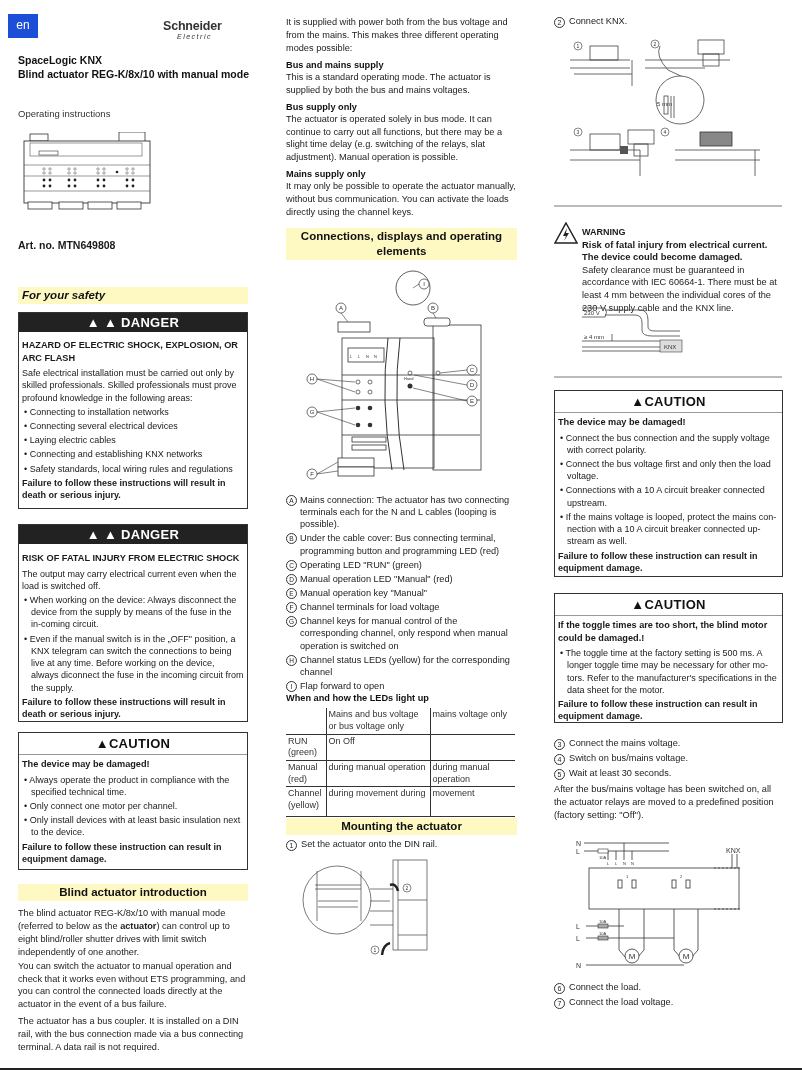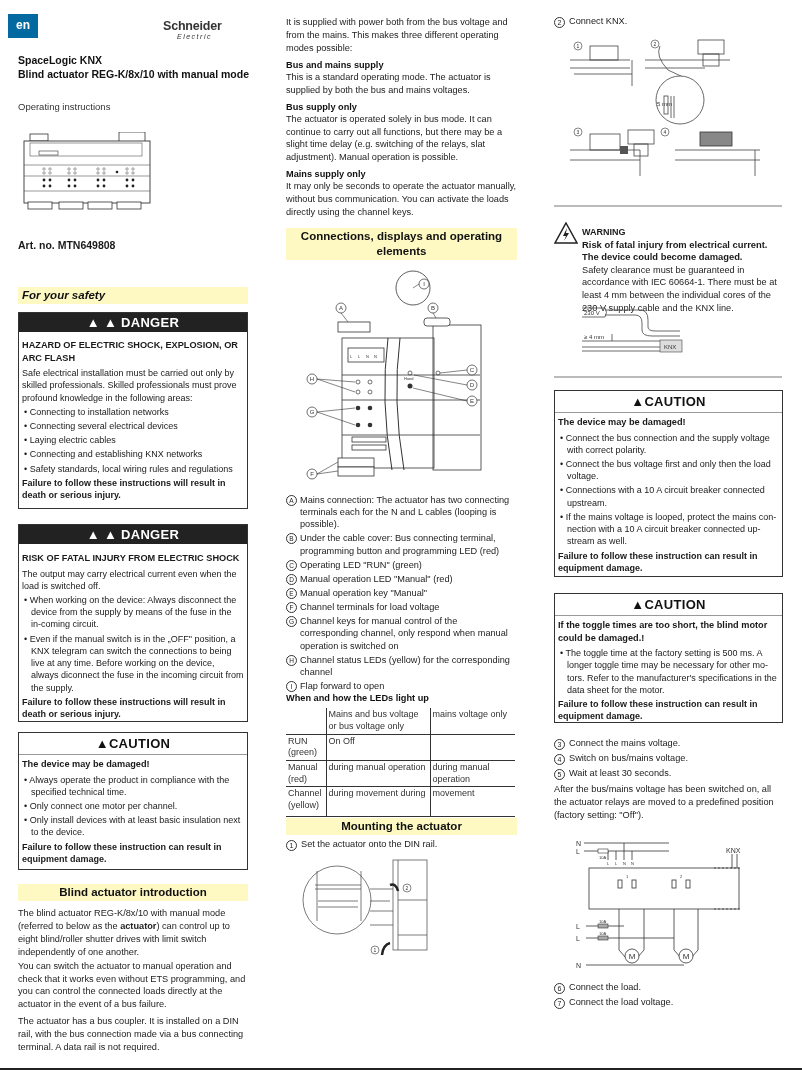--- a/index.html
+++ b/index.html
@@ -3,27 +3,27 @@
 <meta charset="utf-8">
 <style>
   * { box-sizing: border-box; margin: 0; padding: 0; }
   html, body { width: 802px; height: 1070px; background: #ffffff; overflow: hidden; }
   body { font-family: "Liberation Sans", sans-serif; color: #1a1a1a; font-size: 9.2px; line-height: 1.32; position: relative; }
   .col { position: absolute; top: 0; }
   .col1 { left: 18px; width: 230px; }
   .col2 { left: 286px; width: 231px; }
   .col3 { left: 554px; width: 229px; }
 
-  .lang-badge { position: absolute; left: 8px; top: 14px; width: 30px; height: 24px; background: #0369a1; color: #fff; font-weight: bold; font-size: 12px; display: flex; align-items: center; justify-content: center; }
+  .lang-badge { position: absolute; left: 8px; top: 14px; width: 30px; height: 24px; background: #1d4ed8; color: #fff; font-weight: normal; font-size: 12px; display: flex; align-items: center; justify-content: center; }
   .brand { position: absolute; left: 163px; top: 20px; width: 90px; text-align: left; }
   .brand .b1 { font-weight: bold; font-size: 12.5px; color: #333; letter-spacing: -0.2px; line-height: 1; }
   .brand .b2 { font-size: 7px; color: #333; letter-spacing: 1.5px; margin-left: 14px; font-style: italic; line-height: 1; }
 
   .product-title { position: absolute; left: 18px; top: 54px; width: 235px; font-weight: bold; font-size: 10.5px; line-height: 1.3; color: #111; }
-  .subtitle { position: absolute; left: 18px; top: 101px; font-size: 9.5px; color: #333; }
+  .subtitle { position: absolute; left: 18px; top: 108px; font-size: 9.5px; color: #333; }
   .device-img { position: absolute; left: 22px; top: 132px; width: 130px; height: 80px; }
   .art-no { position: absolute; left: 18px; top: 239px; font-weight: bold; font-size: 10.5px; }
 
   .section-bar { background: #fef9c3; font-weight: bold; font-size: 11.5px; text-align: center; padding: 1px 4px; color: #111; }
   .section-bar.left { text-align: left; font-style: italic; }
 
   .box { position: absolute; border: 1px solid #333; background: #fff; }
   .box-head-dark { background: #222; color: #fff; font-weight: bold; font-size: 13px; text-align: center; height: 19px; line-height: 19px; letter-spacing: 0.3px; }
   .box-head-light { color: #111; font-weight: bold; font-size: 13px; text-align: center; height: 22px; line-height: 22px; border-bottom: 1px solid #999; letter-spacing: 0.3px; }
   .box-body { padding: 3px 3px 3px 3px; font-size: 9px; line-height: 1.36; }
@@ -189,21 +189,21 @@
   <p class="para">The actuator has a bus coupler. It is installed on a DIN rail, with the bus connection made via a bus connecting terminal. A data rail is not required.</p>
 </div>
 
 <div class="col col2" style="top:16px;">
   <p class="para">It is supplied with power both from the bus voltage and from the mains. This makes three different operating modes possible:</p>
   <div class="sub-head">Bus and mains supply</div>
   <p class="para">This is a standard operating mode. The actuator is supplied by both the bus and mains voltages.</p>
   <div class="sub-head">Bus supply only</div>
   <p class="para">The actuator is operated solely in bus mode. It can continue to carry out all functions, but there may be a slight time delay (e.g. switching of the relays, slat adjustment). Manual operation is possible.</p>
   <div class="sub-head">Mains supply only</div>
-  <p class="para">It may only be seconds to operate the actuator manually, without bus communication. You can activate the loads directly using the channel keys.</p>
+  <p class="para">It may only be possible to operate the actuator manually, without bus communication. You can activate the loads directly using the channel keys.</p>
 </div>
 
 <div class="col col2" style="top:228px;">
   <div class="section-bar" style="padding:1px 10px;">Connections, displays and operating elements</div>
 </div>
 
 <svg style="position:absolute; left:300px; top:270px;" width="200" height="220" viewBox="0 0 200 220">
   <g fill="none" stroke="#333" stroke-width="0.8">
     <rect x="42" y="68" width="92" height="130" fill="#fff"></rect>
     <rect x="48" y="78" width="36" height="14"></rect>

